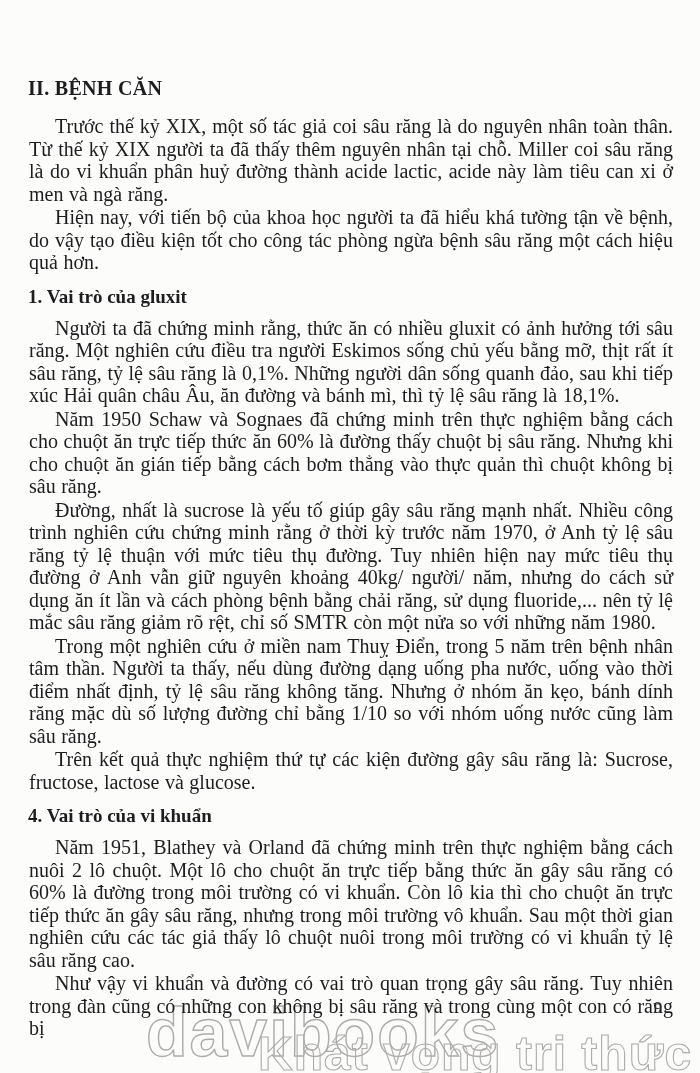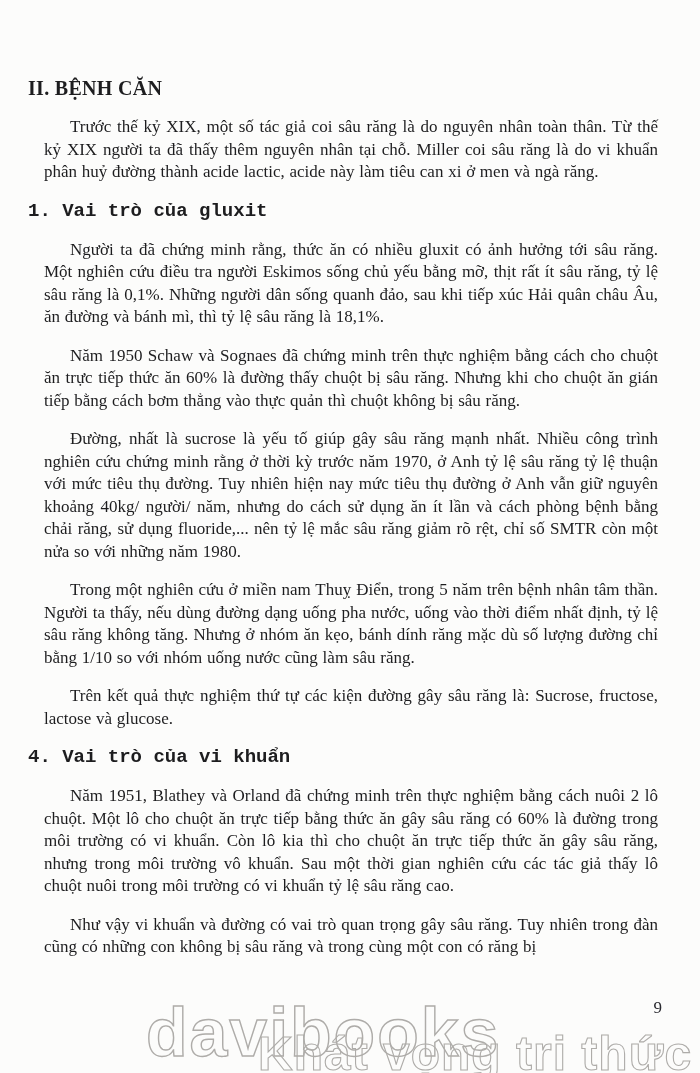--- a/index.html
+++ b/index.html
@@ -26,28 +26,27 @@
     line-height: 24px;
     font-weight: bold;
     letter-spacing: 0.3px;
     margin: 0 0 15px 0;
   }
   .heading {
     font-size: 19px;
     line-height: 23px;
     font-weight: bold;
     margin: 11px 0 9px 0;
-    font-family: Liberation Mono, monospace;
   }
   .para {
-    font-size: 17px;
+    font-size: 20px;
     line-height: 22.5px;
     text-align: justify;
     text-indent: 26px;
-    margin: 16px;
+    margin: 1px;
     word-spacing: 0.5px;
   }
   .watermark-main {
     position: absolute;
     left: 146px;
     top: 948px;
     z-index: -1;
     font-family: "Liberation Sans", sans-serif;
     font-size: 68px;
     font-weight: bold;
@@ -80,20 +79,21 @@
   }
 </style>
 </head>
 <body>
 
 <div class="page">
 
   <h2 class="title">II. BỆNH CĂN</h2>
 
   <p class="para">Trước thế kỷ XIX, một số tác giả coi sâu răng là do nguyên nhân toàn thân. Từ thế kỷ XIX người ta đã thấy thêm nguyên nhân tại chỗ. Miller coi sâu răng là do vi khuẩn phân huỷ đường thành acide lactic, acide này làm tiêu can xi ở men và ngà răng.</p>
+  <p class="para">Hiện nay, với tiến bộ của khoa học người ta đã hiểu khá tường tận về bệnh, do vậy tạo điều kiện tốt cho công tác phòng ngừa bệnh sâu răng một cách hiệu quả hơn.</p>
 
   <h3 class="heading">1. Vai trò của gluxit</h3>
 
   <p class="para">Người ta đã chứng minh rằng, thức ăn có nhiều gluxit có ảnh hưởng tới sâu răng. Một nghiên cứu điều tra người Eskimos sống chủ yếu bằng mỡ, thịt rất ít sâu răng, tỷ lệ sâu răng là 0,1%. Những người dân sống quanh đảo, sau khi tiếp xúc Hải quân châu Âu, ăn đường và bánh mì, thì tỷ lệ sâu răng là 18,1%.</p>
   <p class="para">Năm 1950 Schaw và Sognaes đã chứng minh trên thực nghiệm bằng cách cho chuột ăn trực tiếp thức ăn 60% là đường thấy chuột bị sâu răng. Nhưng khi cho chuột ăn gián tiếp bằng cách bơm thẳng vào thực quản thì chuột không bị sâu răng.</p>
   <p class="para">Đường, nhất là sucrose là yếu tố giúp gây sâu răng mạnh nhất. Nhiều công trình nghiên cứu chứng minh rằng ở thời kỳ trước năm 1970, ở Anh tỷ lệ sâu răng tỷ lệ thuận với mức tiêu thụ đường. Tuy nhiên hiện nay mức tiêu thụ đường ở Anh vẫn giữ nguyên khoảng 40kg/ người/ năm, nhưng do cách sử dụng ăn ít lần và cách phòng bệnh bằng chải răng, sử dụng fluoride,... nên tỷ lệ mắc sâu răng giảm rõ rệt, chỉ số SMTR còn một nửa so với những năm 1980.</p>
   <p class="para">Trong một nghiên cứu ở miền nam Thuỵ Điển, trong 5 năm trên bệnh nhân tâm thần. Người ta thấy, nếu dùng đường dạng uống pha nước, uống vào thời điểm nhất định, tỷ lệ sâu răng không tăng. Nhưng ở nhóm ăn kẹo, bánh dính răng mặc dù số lượng đường chỉ bằng 1/10 so với nhóm uống nước cũng làm sâu răng.</p>
   <p class="para">Trên kết quả thực nghiệm thứ tự các kiện đường gây sâu răng là: Sucrose, fructose, lactose và glucose.</p>
 
   <h3 class="heading">4. Vai trò của vi khuẩn</h3>

